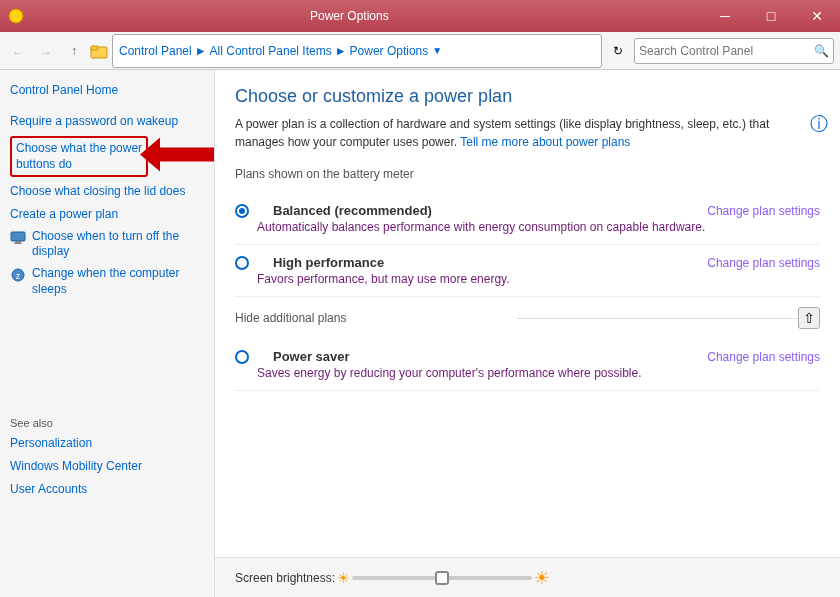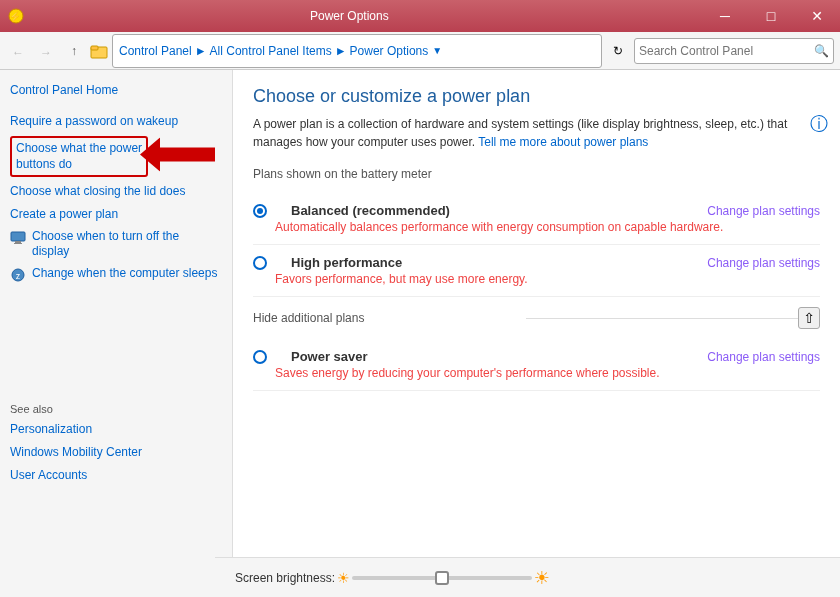--- a/index.html
+++ b/index.html
@@ -85,21 +85,21 @@
     .search-icon { color: #555; font-size: 12px; }
 
     
     .main-container {
       display: flex;
       height: calc(597px - 32px - 38px);
     }
 
     
     .sidebar {
-      width: 233px;
+      width: 215px;
       background: #f5f5f5;
       border-right: 1px solid #ddd;
       padding: 12px 10px;
       overflow-y: auto;
       flex-shrink: 0;
     }
     .sidebar-link {
       color: #0066cc;
       cursor: pointer;
       font-size: 12px;
@@ -162,21 +162,21 @@
     .radio-btn.selected::after {
       content: '';
       position: absolute;
       top: 2px; left: 2px;
       width: 6px; height: 6px;
       border-radius: 50%;
       background: #0066cc;
     }
     .plan-name { font-size: 13px; font-weight: 600; color: #333; }
     .plan-name.bold { font-weight: 700; }
-    .plan-desc { font-size: 12px; color: #ef4444; margin-left: 22px; margin-top: 2px; }
+    .plan-desc { font-size: 12px; color: #701a75; margin-left: 22px; margin-top: 2px; }
     .change-plan-link { color: #8b5cf6; font-size: 12px; cursor: pointer; white-space: nowrap; }
 
     
     .hide-section {
       display: flex;
       align-items: center;
       margin: 10px 0;
       gap: 0;
     }
     .hide-label { font-size: 12px; color: #555; flex: 1; }

